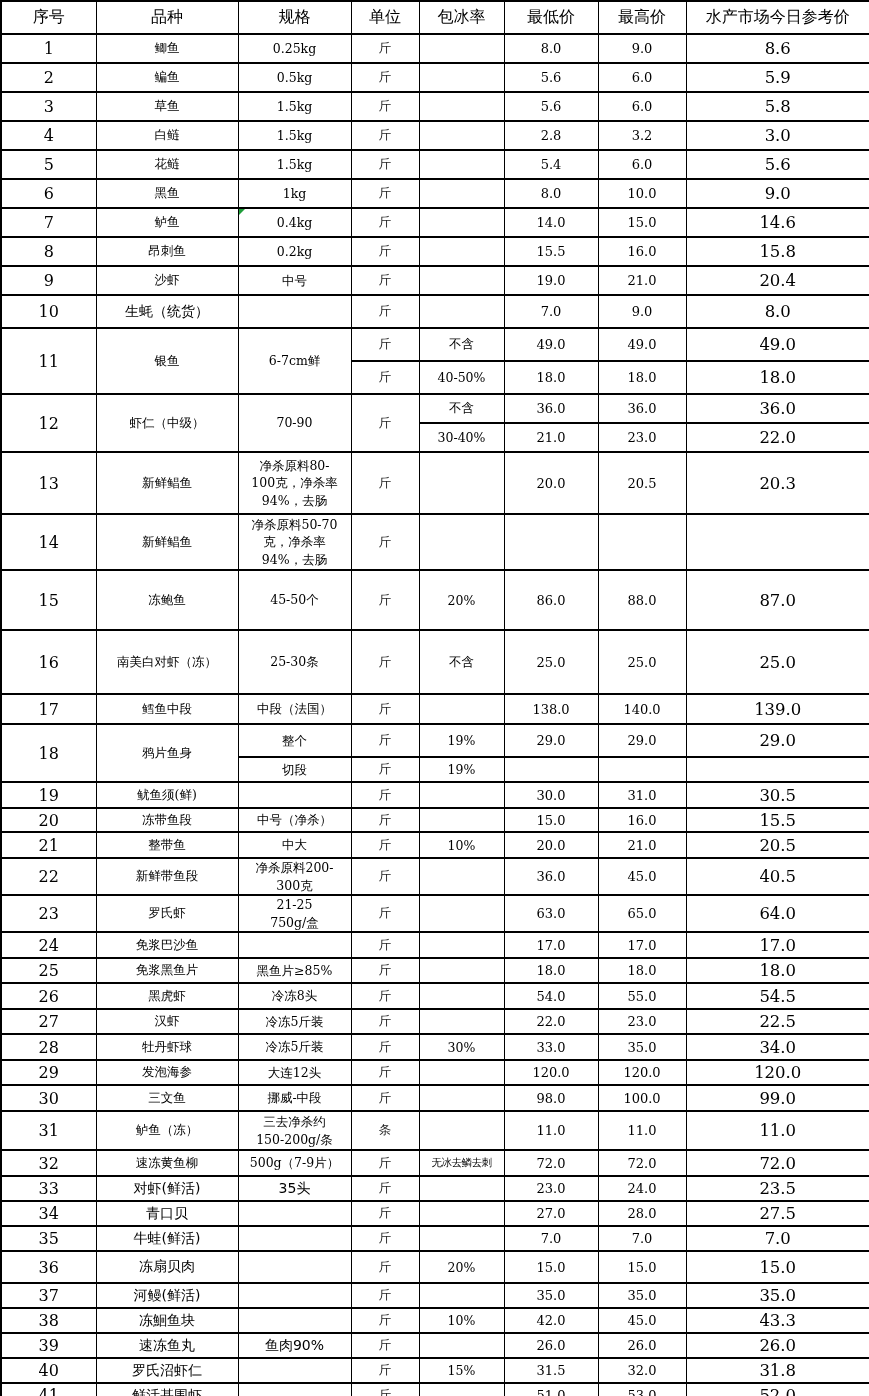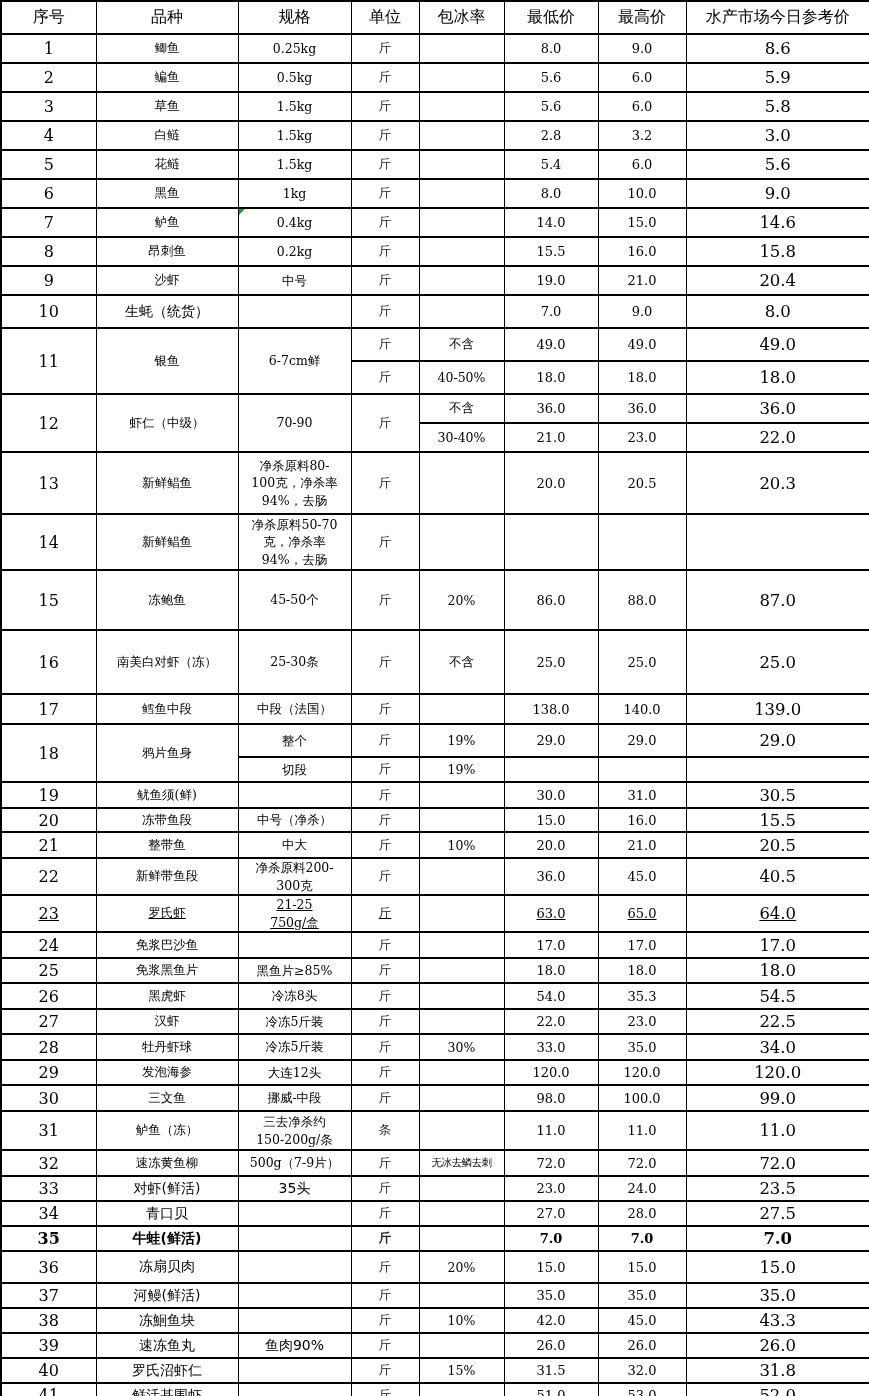--- a/index.html
+++ b/index.html
@@ -286,21 +286,21 @@
         <td class="k-seq">22</td>
         <td class="k-variety">新鲜带鱼段</td>
         <td class="k-spec">净杀原料200-
 300克</td>
         <td class="k-unit">斤</td>
         <td class="k-ice"></td>
         <td class="k-min">36.0</td>
         <td class="k-max">45.0</td>
         <td class="k-ref">40.5</td>
       </tr>
-      <tr style="height: 35px; text-decoration: underline;">
+      <tr style="height: 35px;">
         <td class="k-seq">23</td>
         <td class="k-variety">罗氏虾</td>
         <td class="k-spec">21-25
 750g/盒</td>
         <td class="k-unit">斤</td>
         <td class="k-ice"></td>
         <td class="k-min">63.0</td>
         <td class="k-max">65.0</td>
         <td class="k-ref">64.0</td>
       </tr>
@@ -324,21 +324,21 @@
         <td class="k-max">18.0</td>
         <td class="k-ref">18.0</td>
       </tr>
       <tr style="height: 26px;">
         <td class="k-seq">26</td>
         <td class="k-variety">黑虎虾</td>
         <td class="k-spec">冷冻8头</td>
         <td class="k-unit">斤</td>
         <td class="k-ice"></td>
         <td class="k-min">54.0</td>
-        <td class="k-max">35.3</td>
+        <td class="k-max">55.0</td>
         <td class="k-ref">54.5</td>
       </tr>
       <tr style="height: 25px;">
         <td class="k-seq">27</td>
         <td class="k-variety">汉虾</td>
         <td class="k-spec">冷冻5斤装</td>
         <td class="k-unit">斤</td>
         <td class="k-ice"></td>
         <td class="k-min">22.0</td>
         <td class="k-max">23.0</td>
@@ -408,21 +408,21 @@
       <tr style="height: 25px; padding-left: 36px;">
         <td class="k-seq">34</td>
         <td class="k-variety alt">青口贝</td>
         <td class="k-spec"></td>
         <td class="k-unit">斤</td>
         <td class="k-ice"></td>
         <td class="k-min">27.0</td>
         <td class="k-max">28.0</td>
         <td class="k-ref">27.5</td>
       </tr>
-      <tr style="height: 25px; font-weight: bold;">
+      <tr style="height: 25px;">
         <td class="k-seq">35</td>
         <td class="k-variety alt">牛蛙(鲜活)</td>
         <td class="k-spec"></td>
         <td class="k-unit">斤</td>
         <td class="k-ice"></td>
         <td class="k-min">7.0</td>
         <td class="k-max">7.0</td>
         <td class="k-ref">7.0</td>
       </tr>
       <tr style="height: 32px;">

